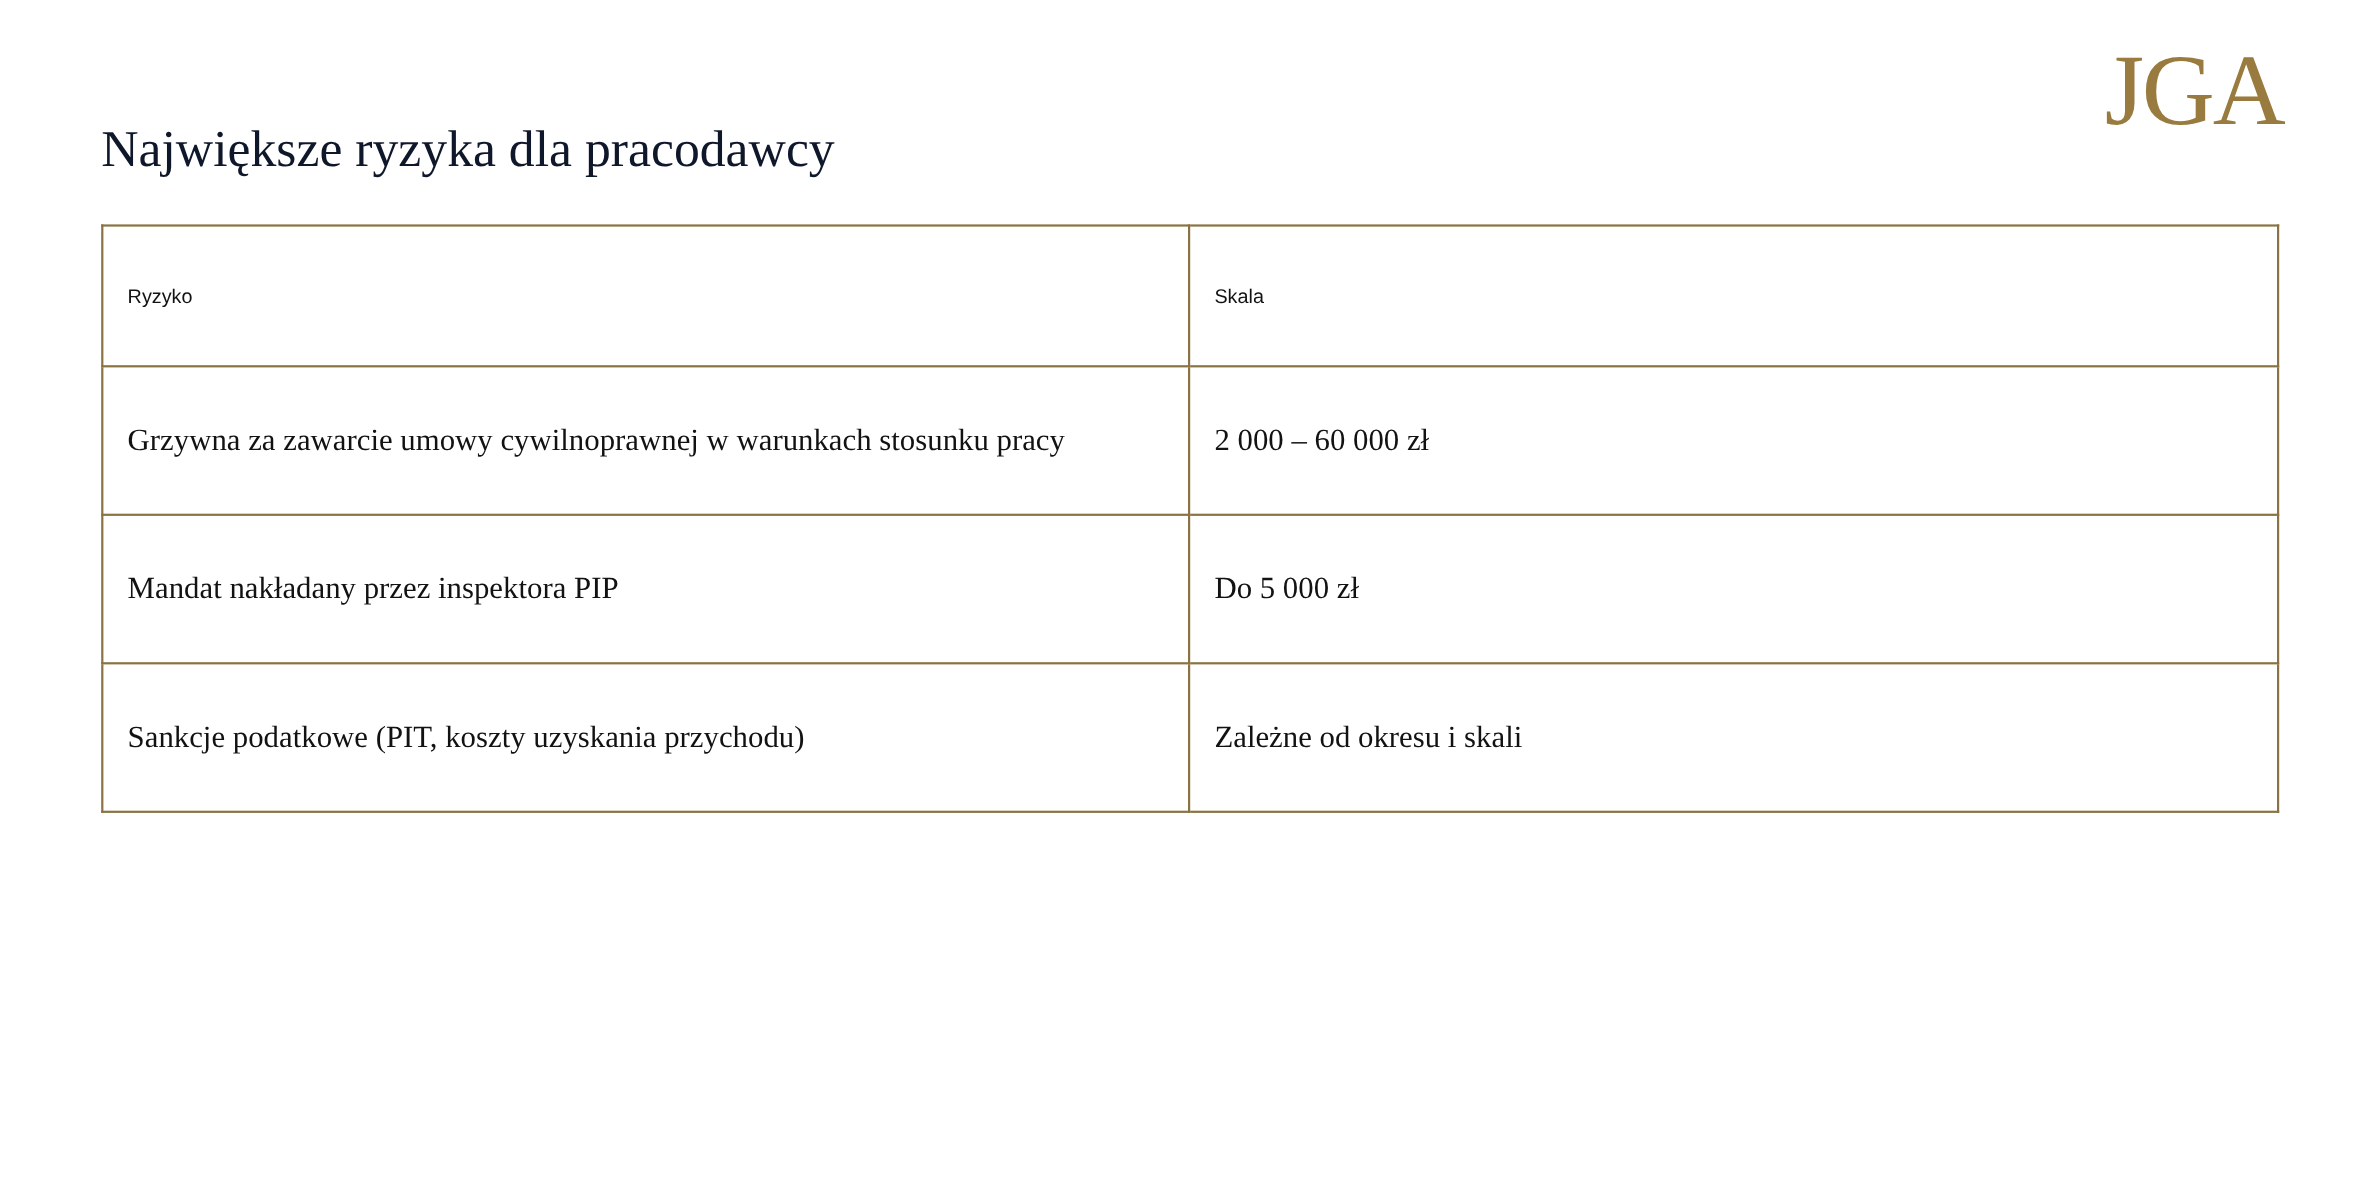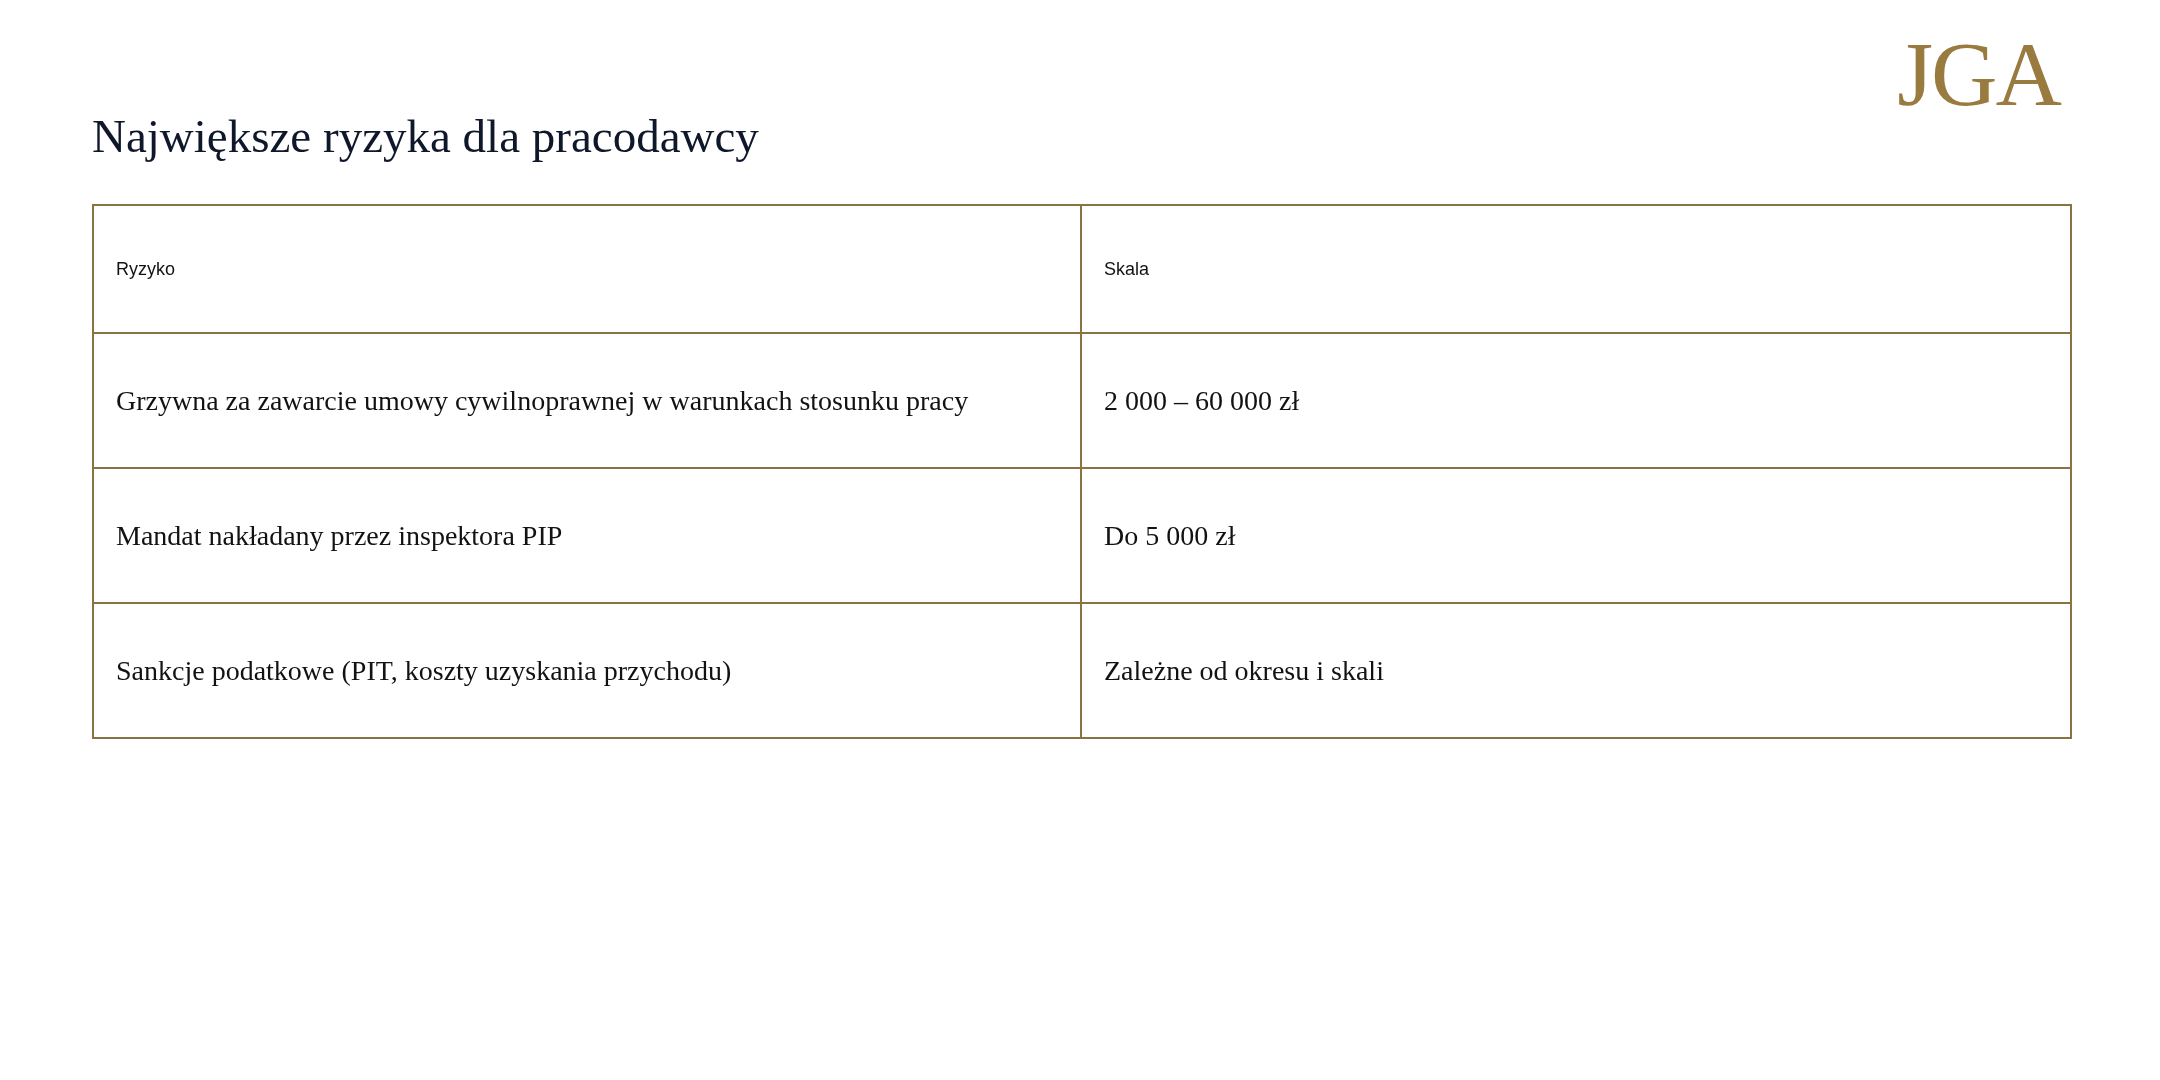--- a/index.html
+++ b/index.html
@@ -20,25 +20,25 @@
   .slide {
     position: absolute;
     inset: 0;
     background: #ffffff;
   }
 
   
   .logo {
     position: absolute;
     top: 28px;
-    right: 100px;
+    right: 84px;
     width: 170px;
     height: 100px;
     display: flex;
-    align-items: flex-start;
+    align-items: flex-end;
     justify-content: flex-end;
     user-select: none;
   }
   .logo-text {
     font-family: "Liberation Serif", "DejaVu Serif", serif;
     font-size: 92px;
     line-height: 1;
     letter-spacing: -2px;
     color: #9A7B3F;
     font-weight: 400;

